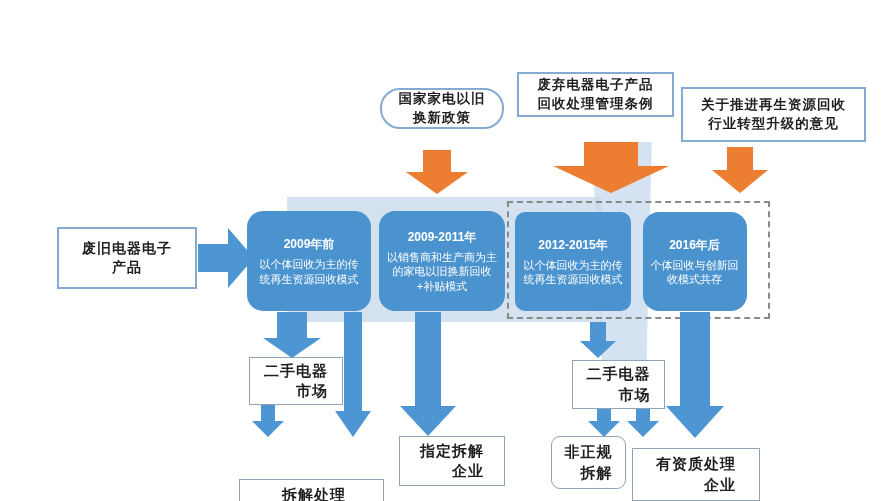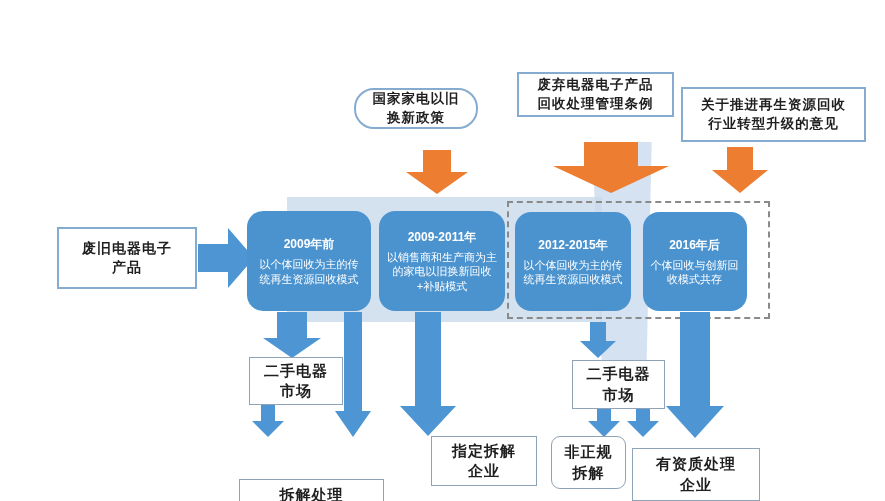--- a/index.html
+++ b/index.html
@@ -10,21 +10,21 @@
   
   .wbox{
     position:absolute;background:#ffffff;border:2px solid #86abd0;
     display:flex;align-items:center;justify-content:center;text-align:center;
     font-weight:bold;color:#1f1f1f;white-space:pre-line;line-height:1.35;
     box-sizing:border-box;
   }
   .wbox.small-border{border-width:1.5px;border-color:#8fa3b8;}
   .policy{font-size:13.5px;letter-spacing:1px;}
   .source{font-size:14px;letter-spacing:1px;justify-content:center;}
-  .outcome{font-size:15px;letter-spacing:1px;}
+  .outcome{font-size:15px;letter-spacing:1px;text-align:right;}
   
   .band{position:absolute;left:287px;top:197px;width:315px;height:125px;background:#d4e2f0;}
   .dashed{position:absolute;left:507px;top:201px;width:263px;height:118px;
     border:2px dashed #8a8a8a;background:transparent;box-sizing:border-box;}
   .beam{position:absolute;left:588px;top:142px;width:70px;height:243px;background:#c9dbee;opacity:.8;
     clip-path:polygon(6% 0,91% 0,83% 100%,21% 100%);}
   
   .stage{
     position:absolute;background:#4b93cf;border-radius:16px;color:#ffffff;
     display:flex;flex-direction:column;align-items:center;justify-content:center;
@@ -37,21 +37,21 @@
 </style>
 </head>
 <body>
 
 <div id="canvas">
 
   <div class="band"></div>
   <div class="beam"></div>
   <div class="dashed"></div>
 
-  <div class="wbox policy" style="left:354px;top:88px;width:124px;height:41px;border-radius:20px;">
+  <div class="wbox policy" style="left:380px;top:88px;width:124px;height:41px;border-radius:20px;">
     <span>国家家电以旧
 换新政策</span>
   </div>
   <div class="wbox policy" style="left:517px;top:72px;width:157px;height:45px;justify-content:center;">
     <span>废弃电器电子产品
 回收处理管理条例</span>
   </div>
   <div class="wbox policy" style="left:681px;top:87px;width:185px;height:55px;">
     <span>关于推进再生资源回收
 行业转型升级的意见</span>
@@ -76,21 +76,21 @@
   </svg>
 
   <div class="stage" style="left:247px;top:211px;width:124px;height:100px;">
     <div class="period">2009年前</div>
     <div class="desc">以个体回收为主的传统再生资源回收模式</div>
   </div>
   <div class="stage" style="left:379px;top:211px;width:126px;height:100px;">
     <div class="period">2009-2011年</div>
     <div class="desc">以销售商和生产商为主的家电以旧换新回收+补贴模式</div>
   </div>
-  <div class="stage" style="left:515px;top:212px;width:116px;height:99px;">
+  <div class="stage" style="left:515px;top:212px;width:116px;height:99px;border-radius:10px;">
     <div class="period">2012-2015年</div>
     <div class="desc">以个体回收为主的传统再生资源回收模式</div>
   </div>
   <div class="stage" style="left:643px;top:212px;width:104px;height:99px;padding-left:7px;">
     <div class="period">2016年后</div>
     <div class="desc">个体回收与创新回收模式共存</div>
   </div>
 
   <svg class="arrow" style="left:263px;top:312px;" width="58" height="46" viewBox="0 0 58 46">
     <polygon points="14,0 44,0 44,26 58,26 29,46 0,26 14,26" fill="#4e96d3"></polygon>
@@ -118,21 +118,21 @@
   </svg>
 
   <div class="wbox small-border outcome z3" style="left:249px;top:357px;width:94px;height:48px;">
     <span>二手电器
 市场</span>
   </div>
   <div class="wbox small-border outcome z3" style="left:239px;top:445px;width:145px;height:53px;margin-top:34px;">
     <span>拆解处理
 点/集散地</span>
   </div>
-  <div class="wbox small-border outcome z3" style="left:399px;top:436px;width:106px;height:50px;margin-left:32px;">
+  <div class="wbox small-border outcome z3" style="left:399px;top:436px;width:106px;height:50px;">
     <span>指定拆解
 企业</span>
   </div>
   <div class="wbox small-border outcome z3" style="left:572px;top:360px;width:93px;height:49px;">
     <span>二手电器
 市场</span>
   </div>
   <div class="wbox small-border outcome z3" style="left:551px;top:436px;width:75px;height:53px;border-radius:9px;">
     <span>非正规
 拆解</span>

